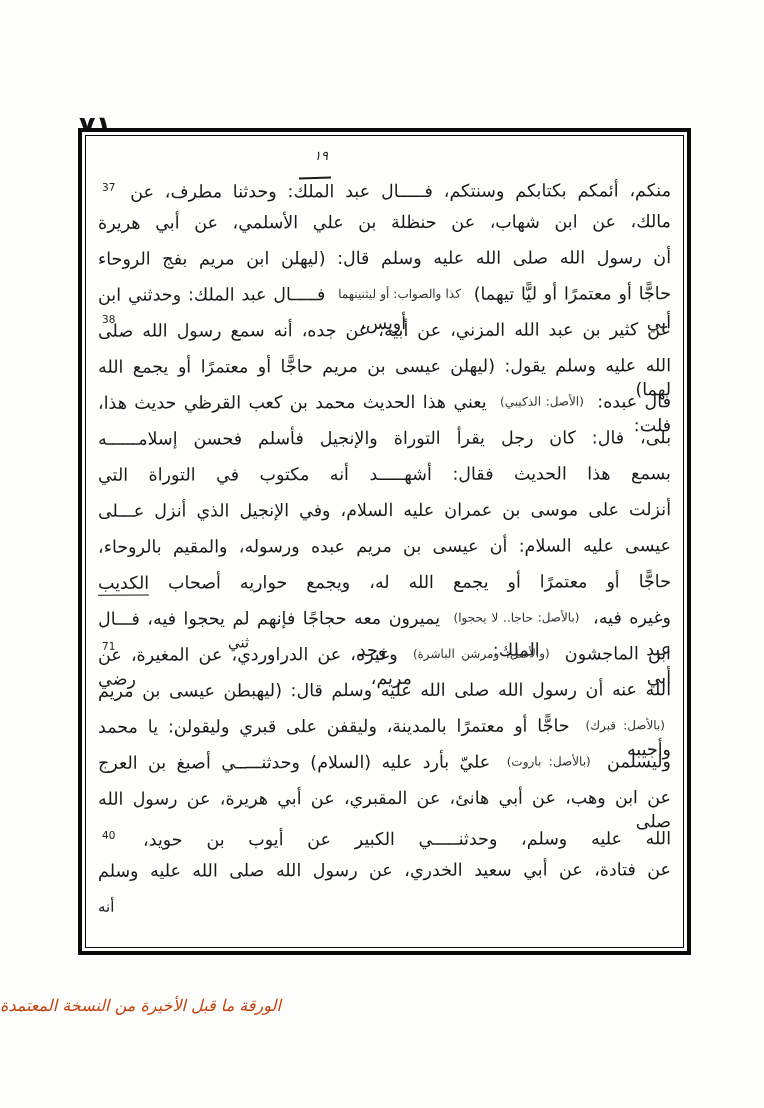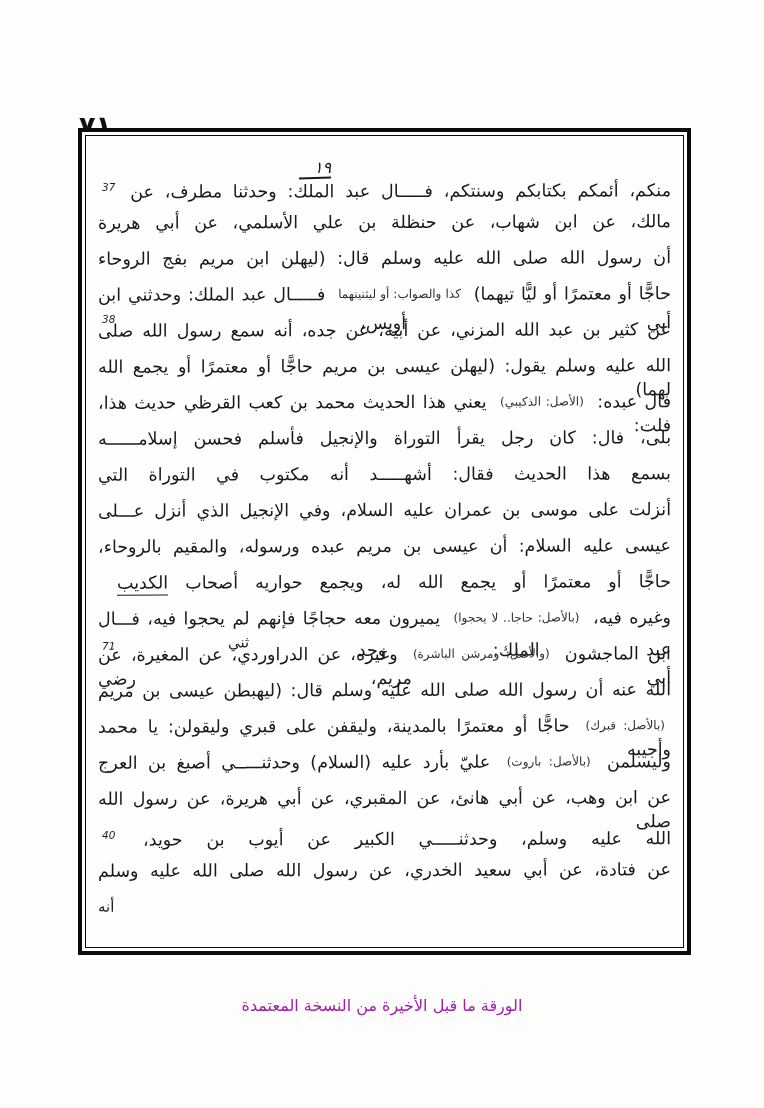--- a/index.html
+++ b/index.html
@@ -15,22 +15,22 @@
   .frame{
     position:absolute;left:78px;top:128px;width:613px;height:827px;
     box-sizing:border-box;border:4px solid #0b0b0b;padding:3px;
     background:#fefefd;
   }
   .frame-inner{
     width:100%;height:100%;box-sizing:border-box;
     border:1.5px solid #0b0b0b;position:relative;
   }
   .folio-number{
-    position:absolute;left:228px;top:22px;
-    font-size:16px;color:#1c1c1c;font-style:italic;
+    position:absolute;left:228px;top:12px;
+    font-size:13px;color:#1c1c1c;font-style:italic;
   }
   .folio-dash{
     position:absolute;left:213px;top:41px;width:32px;height:0;
     border-top:2px solid #1c1c1c;transform:rotate(-2deg);
   }
   .ms-lines{position:absolute;inset:0;}
   .ms-line{
     position:absolute;right:12px;left:12px;height:30px;
     direction:rtl;unicode-bidi:embed;
     font-size:17.5px;line-height:24px;color:#191919;
@@ -40,30 +40,30 @@
   }
   .ms-line.catchword{
     text-align:left;text-align-last:left;font-size:15px;color:#222;
   }
   .seg-note{
     font-size:12px;color:#303030;line-height:10px;
     padding:0 6px;vertical-align:2px;letter-spacing:0;
     word-spacing:0;white-space:nowrap;
   }
   .seg-num{
-    font-size:10.5px;font-style:italic;color:#222;
+    font-size:10.5px;color:#222;
     vertical-align:7px;padding:0 4px;letter-spacing:1px;
   }
   .seg-sup{
     font-size:15px;color:#222;vertical-align:9px;padding:0 2px;
   }
-  .seg-u{text-decoration:none;border-bottom:1.5px solid #191919;padding-bottom:2px;margin-left:19px;}
+  .seg-u{text-decoration:none;border-bottom:1.5px solid #191919;padding-bottom:2px;}
   .plate-caption{
     position:absolute;top:996px;left:0;width:100%;
-    text-align:center;font-size:16px;color:#a21caf;direction:rtl;
+    text-align:left;font-size:16px;color:#c2410c;direction:rtl;font-style:italic;
   }
 </style>
 </head>
 <body>
 
 <div class="page-number">٧١</div>
 
 <div class="frame">
   <div class="frame-inner">
     <div class="folio-number">١٩</div>

